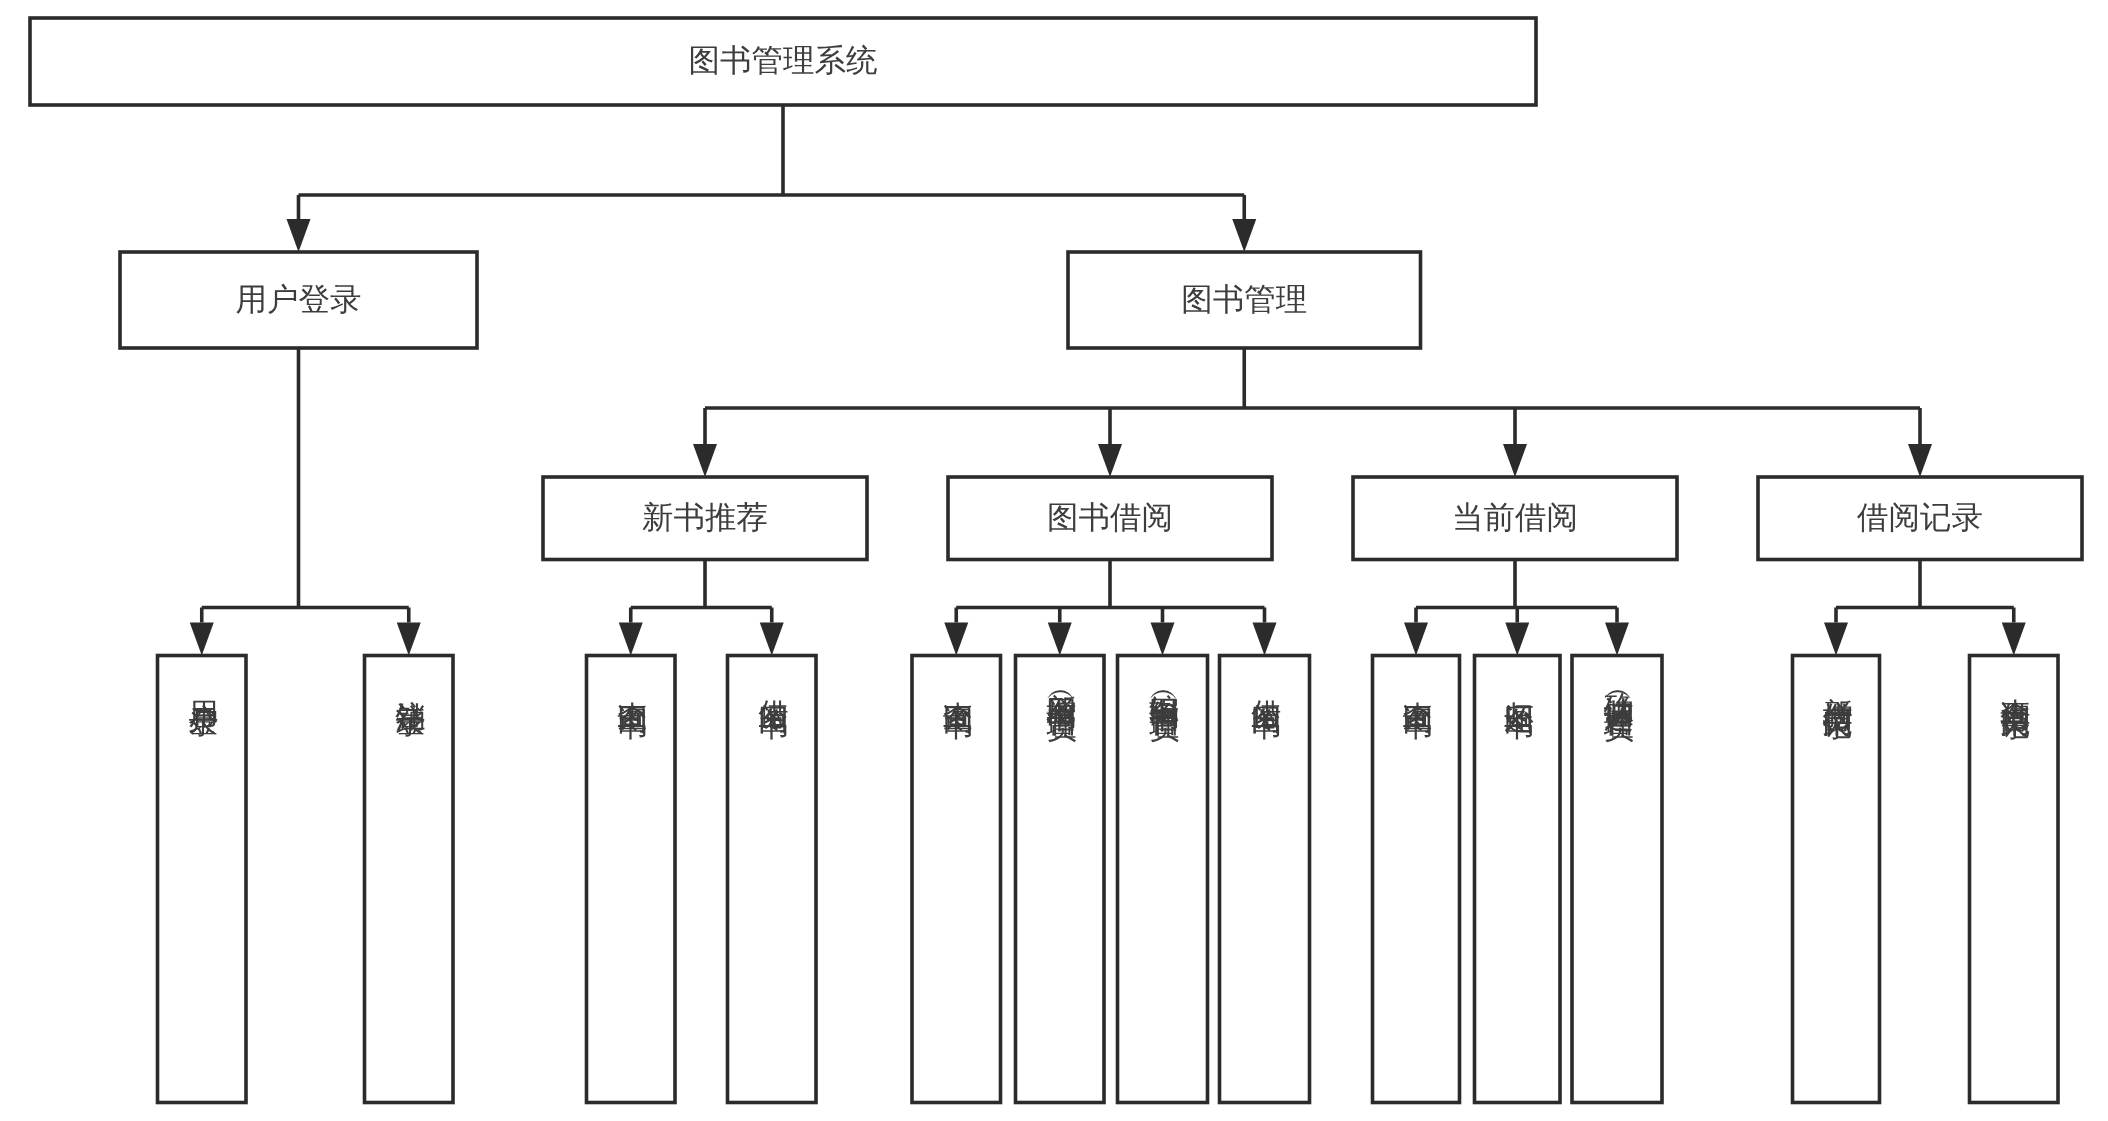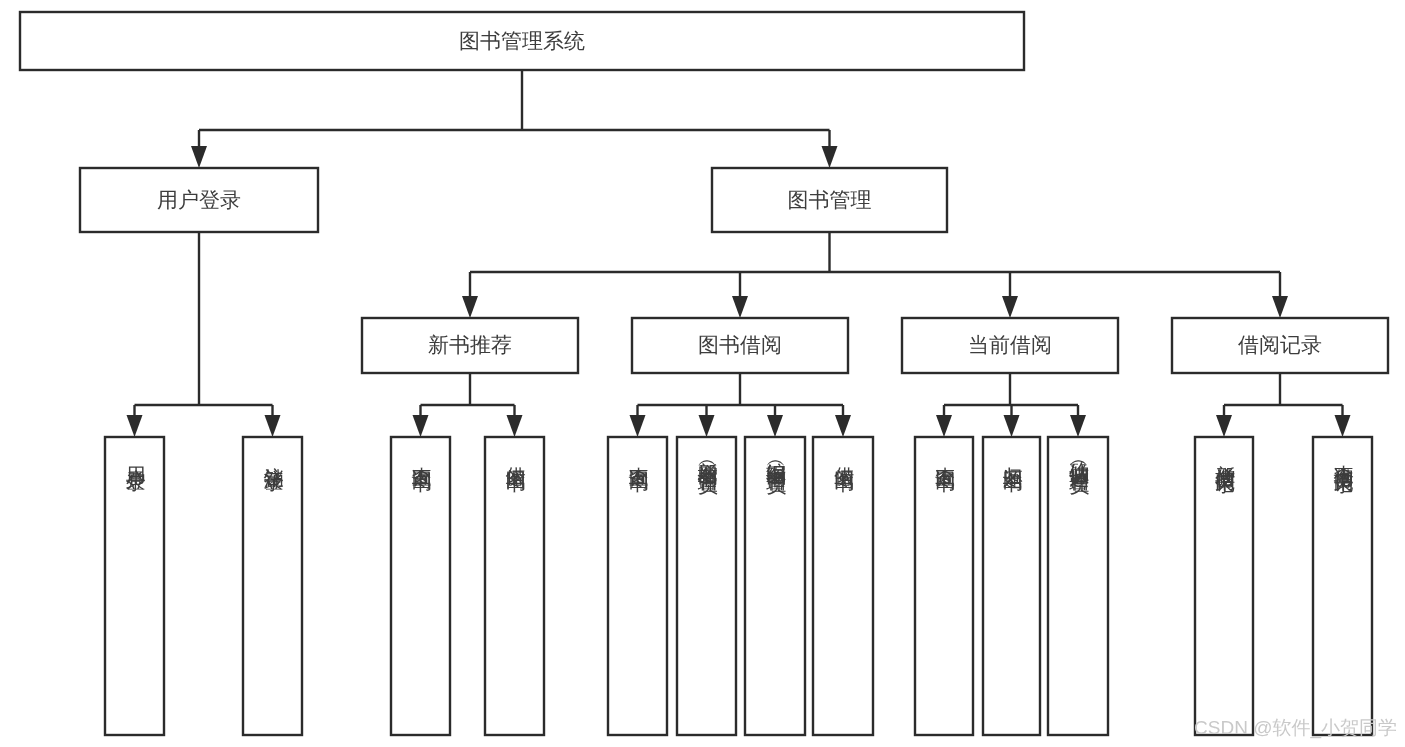--- a/index.html
+++ b/index.html
@@ -206,14 +206,13 @@
         <g>
           <rect class="node-rect" x="1195" y="437" width="58" height="298"></rect>
           <text class="node-label vertical" x="1224" y="455" text-anchor="middle" dominant-baseline="hanging">新增借阅记录</text>
         </g>
         <g>
           <rect class="node-rect" x="1313" y="437" width="59" height="298"></rect>
           <text class="node-label vertical" x="1342.5" y="455" text-anchor="middle" dominant-baseline="hanging">查询借阅记录</text>
         </g>
       </g>
   </svg>
-  <div class="watermark">CSDN @软件_小贺同学</div>
 </div>
 
 </body></html>

